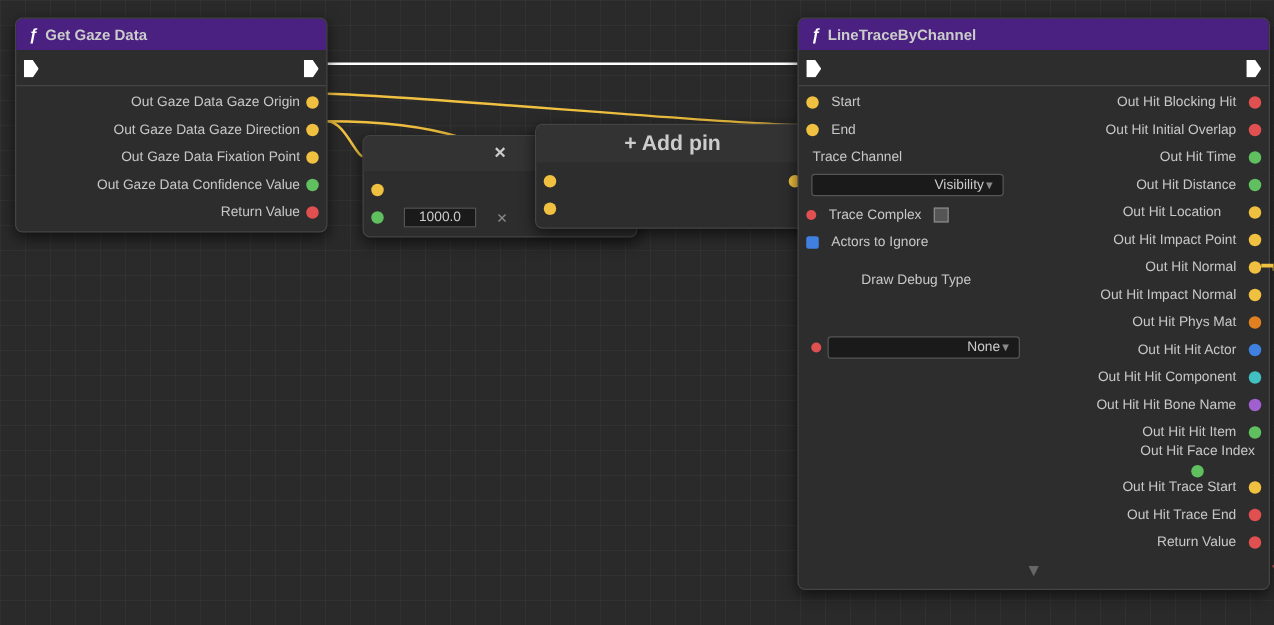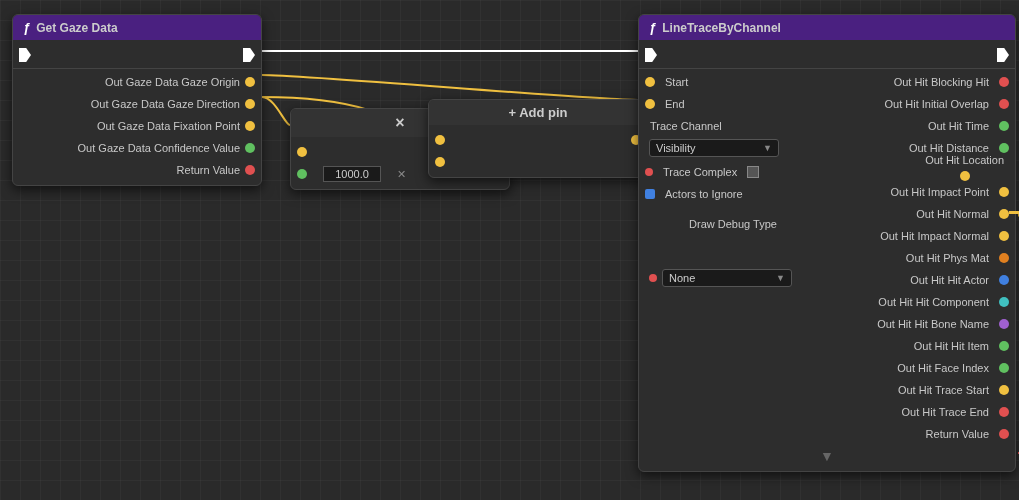--- a/index.html
+++ b/index.html
@@ -144,24 +144,24 @@
     }
 
     
     .bp-dropdown {
       background: #1a1a1a;
       border: 1px solid #555;
       border-radius: 3px;
       padding: 2px 6px;
       color: #ccc;
       font-size: 11px;
-      width: 130px;
+      width: 154px;
       display: flex;
       align-items: center;
-      justify-content: space-between;
+      justify-content: flex-end;
     }
 
     .bp-dropdown .arrow {
       font-size: 9px;
       color: #888;
     }
 
     
     .bp-checkbox {
       width: 12px;
@@ -311,21 +311,21 @@
       </div>
     </div>
 
     <div style="position:absolute;right:-6px;top:24px;">
       <span class="pin yellow"></span>
     </div>
   </div>
 
   <div class="bp-node" id="node-add" style="left:428px;top:99px;width:115px;">
     <div class="bp-node-header" style="background:#333;justify-content:center;">
-      <span style="font-size:13px;color:#ccc;">+ Add pin</span>
+      <span style="font-size:17px;color:#ccc;">+ Add pin</span>
     </div>
     <div class="bp-node-body">
       <div style="display:flex;justify-content:space-between;align-items:center;height:22px;padding:0 6px;">
         <span class="pin yellow"></span>
         <span class="pin yellow"></span>
       </div>
       <div style="display:flex;align-items:center;height:22px;padding:0 6px;">
         <span class="pin yellow"></span>
       </div>
     </div>
@@ -408,21 +408,21 @@
           <div style="display:flex;align-items:center;height:22px;padding:0 6px;gap:5px;justify-content:flex-end;">
             <span class="pin-label">Out Hit Time</span>
             <span class="pin green"></span>
           </div>
 
           <div style="display:flex;align-items:center;height:22px;padding:0 6px;gap:5px;justify-content:flex-end;">
             <span class="pin-label">Out Hit Distance</span>
             <span class="pin green"></span>
           </div>
 
-          <div style="display:flex;align-items:center;height:22px;padding:0 6px;gap:5px;justify-content:flex-end;flex-direction:column;">
+          <div style="display:flex;align-items:center;height:22px;padding:0 6px;gap:17px;justify-content:flex-end;">
             <span class="pin-label">Out Hit Location</span>
             <span class="pin yellow"></span>
           </div>
 
           <div style="display:flex;align-items:center;height:22px;padding:0 6px;gap:5px;justify-content:flex-end;">
             <span class="pin-label">Out Hit Impact Point</span>
             <span class="pin yellow"></span>
           </div>
 
           <div style="display:flex;align-items:center;height:22px;padding:0 6px;gap:5px;justify-content:flex-end;">
@@ -453,21 +453,21 @@
           <div style="display:flex;align-items:center;height:22px;padding:0 6px;gap:5px;justify-content:flex-end;">
             <span class="pin-label">Out Hit Hit Bone Name</span>
             <span class="pin purple"></span>
           </div>
 
           <div style="display:flex;align-items:center;height:22px;padding:0 6px;gap:5px;justify-content:flex-end;">
             <span class="pin-label">Out Hit Hit Item</span>
             <span class="pin green"></span>
           </div>
 
-          <div style="display:flex;align-items:center;height:22px;padding:0 6px;gap:5px;justify-content:center;">
+          <div style="display:flex;align-items:center;height:22px;padding:0 6px;gap:5px;justify-content:center;flex-direction:column;">
             <span class="pin-label">Out Hit Face Index</span>
             <span class="pin green"></span>
           </div>
 
           <div style="display:flex;align-items:center;height:22px;padding:0 6px;gap:5px;justify-content:flex-end;">
             <span class="pin-label">Out Hit Trace Start</span>
             <span class="pin yellow"></span>
           </div>
 
           <div style="display:flex;align-items:center;height:22px;padding:0 6px;gap:5px;justify-content:flex-end;">

